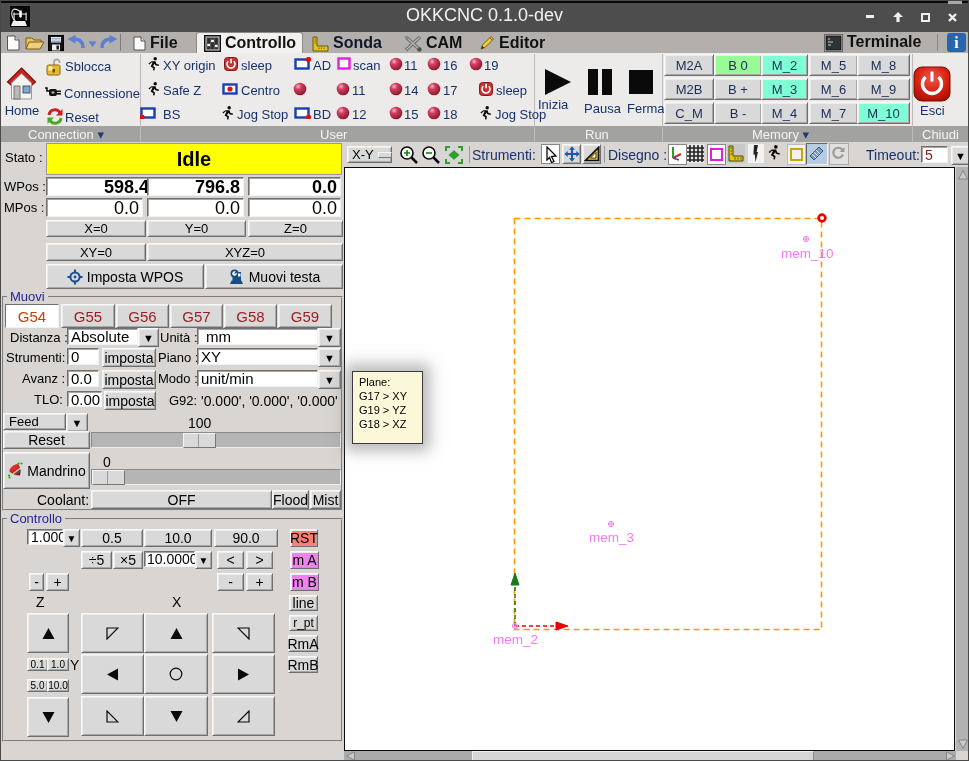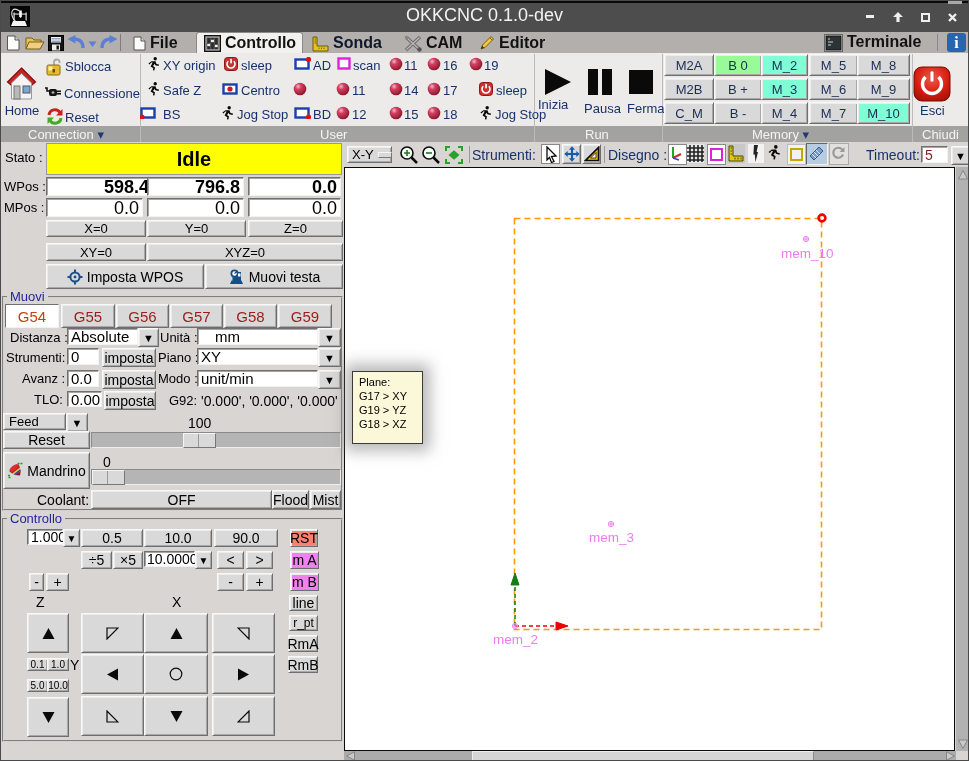--- a/index.html
+++ b/index.html
@@ -402,21 +402,21 @@
 <div class="ab rz ctr" style="left:61px;top:304px;width:52px;height:22px;font-size:15px;color:#9b1c1c;">G55</div>
 <div class="ab rz ctr" style="left:116px;top:304px;width:51px;height:22px;font-size:15px;color:#9b1c1c;">G56</div>
 <div class="ab rz ctr" style="left:170px;top:304px;width:51px;height:22px;font-size:15px;color:#9b1c1c;">G57</div>
 <div class="ab rz ctr" style="left:224px;top:304px;width:51px;height:22px;font-size:15px;color:#9b1c1c;">G58</div>
 <div class="ab rz ctr" style="left:278px;top:304px;width:52px;height:22px;font-size:15px;color:#9b1c1c;">G59</div>
 
 <div class="ab tx" style="left:10px;top:330px;">Distanza :</div>
 <div class="ab sk tx" style="left:67px;top:328px;width:71px;height:17px;font-size:15px;padding-left:3px;box-sizing:border-box;line-height:15px;">Absolute</div>
 <div class="ab rz ctr" style="left:138px;top:328px;width:19px;height:17px;font-size:11px;">▼</div>
 <div class="ab tx" style="left:160px;top:330px;">Unità :</div>
-<div class="ab sk tx" style="left:197px;top:328px;width:121px;height:17px;font-size:15px;padding-left:17px;box-sizing:border-box;line-height:15px;">mm</div>
+<div class="ab sk tx" style="left:197px;top:328px;width:121px;height:17px;font-size:15px;padding-left:8px;box-sizing:border-box;line-height:15px;">mm</div>
 <div class="ab rz ctr" style="left:318px;top:328px;width:21px;height:17px;font-size:11px;">▼</div>
 <div class="ab tx" style="left:6px;top:350px;">Strumenti:</div>
 <div class="ab sk tx" style="left:67px;top:348px;width:32px;height:17px;font-size:15px;padding-left:3px;box-sizing:border-box;line-height:15px;">0</div>
 <div class="ab rz ctr" style="left:102px;top:348px;width:52px;height:17px;font-size:14px;">imposta</div>
 <div class="ab tx" style="left:158px;top:350px;">Piano :</div>
 <div class="ab sk tx" style="left:197px;top:348px;width:121px;height:17px;font-size:15px;padding-left:3px;box-sizing:border-box;line-height:15px;">XY</div>
 <div class="ab rz ctr" style="left:318px;top:348px;width:21px;height:17px;font-size:11px;">▼</div>
 <div class="ab tx" style="left:22px;top:371px;">Avanz :</div>
 <div class="ab sk tx" style="left:67px;top:370px;width:32px;height:17px;font-size:15px;padding-left:3px;box-sizing:border-box;line-height:15px;">0.0</div>
 <div class="ab rz ctr" style="left:102px;top:370px;width:52px;height:17px;font-size:14px;">imposta</div>

